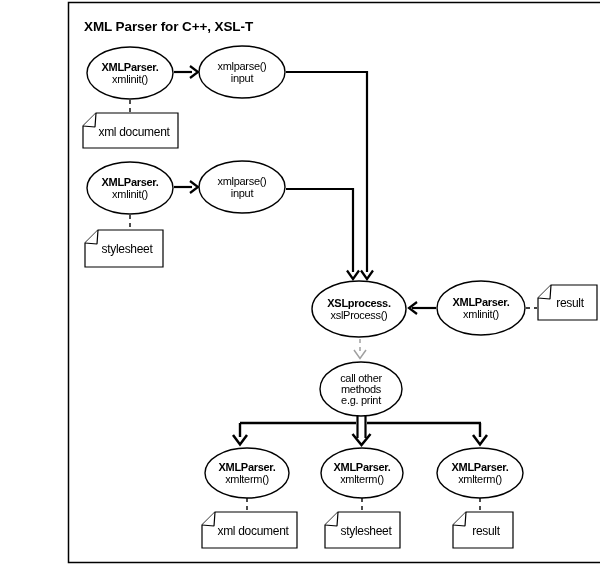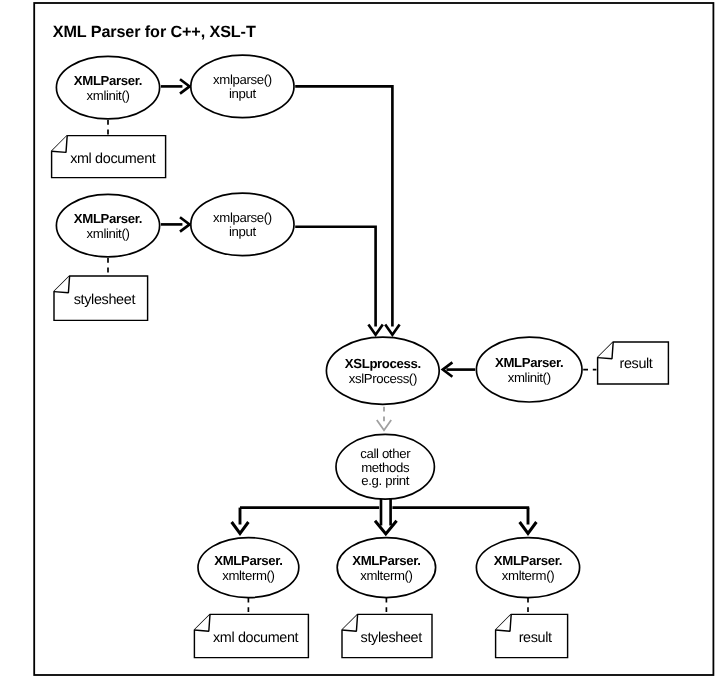--- a/index.html
+++ b/index.html
@@ -1,20 +1,21 @@
 <!DOCTYPE html>
 <html><head>
 <meta charset="utf-8">
 <style>
   html, body { margin: 0; padding: 0; background: #ffffff; }
   #stage {
     position: relative;
     width: 532px; height: 574px;
     background: #ffffff;
     font-family: "Liberation Sans", sans-serif;
+    margin-left: 40px;
   }
   svg { display: block; }
   text {
     fill: #000000;
     font-family: "Liberation Sans", sans-serif;
   }
   .title-text { font-size: 13.5px; font-weight: bold; letter-spacing: -0.1px; }
   .node-ellipse { fill: #ffffff; stroke: #000000; stroke-width: 1.4; }
   .node-text { font-size: 11px; text-anchor: middle; letter-spacing: -0.3px; }
   .bold { font-weight: bold; }

